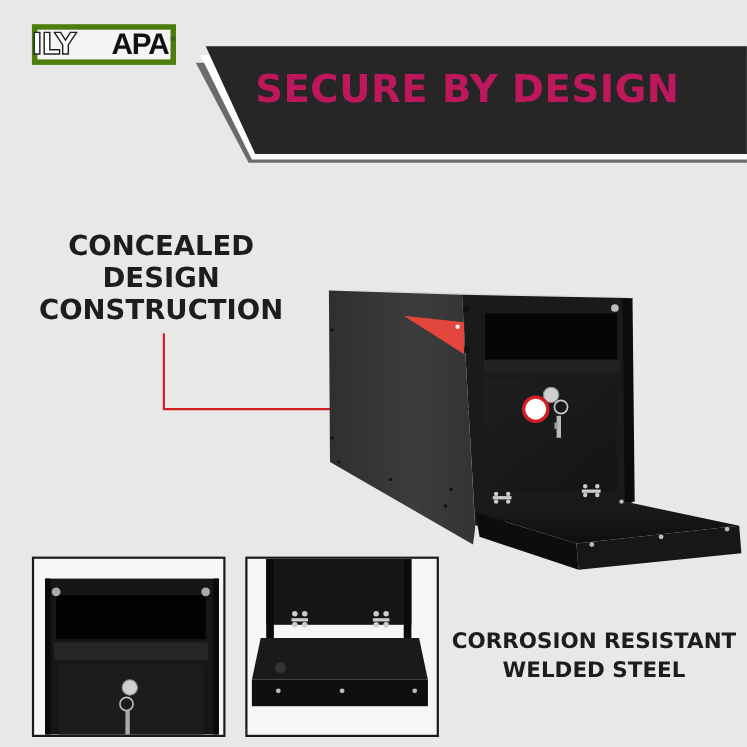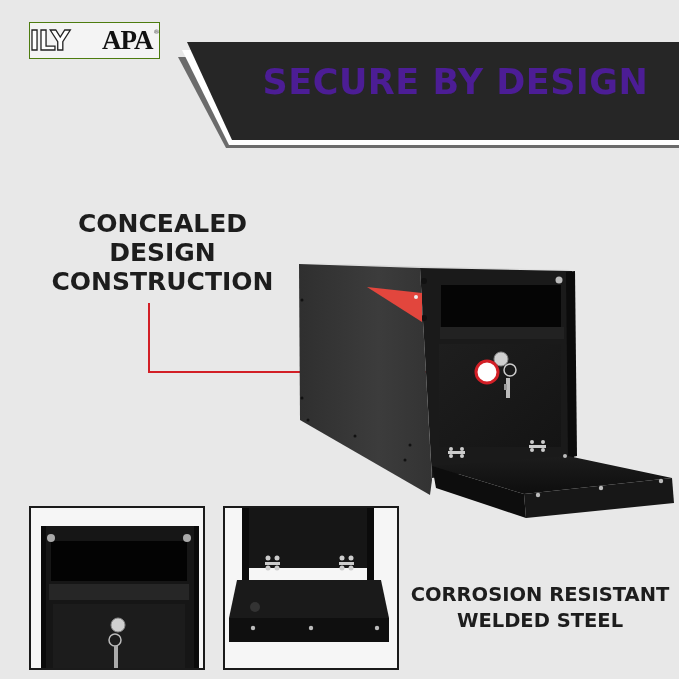--- a/index.html
+++ b/index.html
@@ -1,29 +1,29 @@
 <!DOCTYPE html>
 <html><head>
 <meta charset="utf-8">
 <style>
   html,body{margin:0;padding:0;}
   body{width:679px;height:679px;overflow:hidden;background:#e8e8e8;position:relative;font-family:"DejaVu Sans",sans-serif;}
   .abs{position:absolute;}
   
-  .logo{left:29px;top:22px;width:131px;height:37px;border:1px solid #4d7c0f;background:#f4f4f4;box-sizing:border-box;display:flex;align-items:center;justify-content:center;}
+  .logo{left:29px;top:22px;width:131px;height:37px;border:5px solid #4d7c0f;background:#f4f4f4;box-sizing:border-box;display:flex;align-items:center;justify-content:center;}
   .logo .outline{font-family:"DejaVu Sans",sans-serif;font-weight:bold;font-size:27px;letter-spacing:-1px;color:#fff;-webkit-text-stroke:1.3px #222;line-height:1;}
-  .logo .solid{font-family:Liberation Serif, serif;font-weight:bold;font-size:27px;letter-spacing:-1px;color:#111;line-height:1;margin-left:33px;}
+  .logo .solid{font-family:Liberation Sans, sans-serif;font-weight:bold;font-size:27px;letter-spacing:-1px;color:#111;line-height:1;margin-left:33px;}
   .logo .reg{font-size:6px;color:#333;align-self:flex-start;margin-top:5px;margin-left:1px;}
   
   .banner-svg{left:0;top:0;}
-  .banner-title{left:232px;top:65px;width:447px;text-align:center;color:#4c1d95;font-weight:bold;font-size:35px;letter-spacing:0.5px;line-height:1;}
+  .banner-title{left:232px;top:65px;width:447px;color:#be185d;font-weight:bold;font-size:35px;letter-spacing:0.5px;line-height:1;}
   
   .callout{color:#1d1d1d;font-weight:bold;text-align:center;line-height:1.15;}
-  .callout-1{left:40px;top:210px;width:245px;font-size:25px;}
-  .callout-2{left:400px;top:582px;width:280px;font-size:19.5px;line-height:1.32;}
+  .callout-1{left:24px;top:210px;width:245px;font-size:25px;}
+  .callout-2{left:400px;top:570px;width:280px;font-size:19.5px;line-height:1.32;}
   
   .inset{border:2px solid #1a1a1a;background:#f6f6f6;box-sizing:border-box;overflow:hidden;}
   .inset-1{left:29px;top:506px;width:176px;height:164px;}
   .inset-2{left:223px;top:506px;width:176px;height:164px;}
 </style>
 </head>
 <body>
 
 <svg class="abs banner-svg" width="679" height="679" viewBox="0 0 679 679">
 

